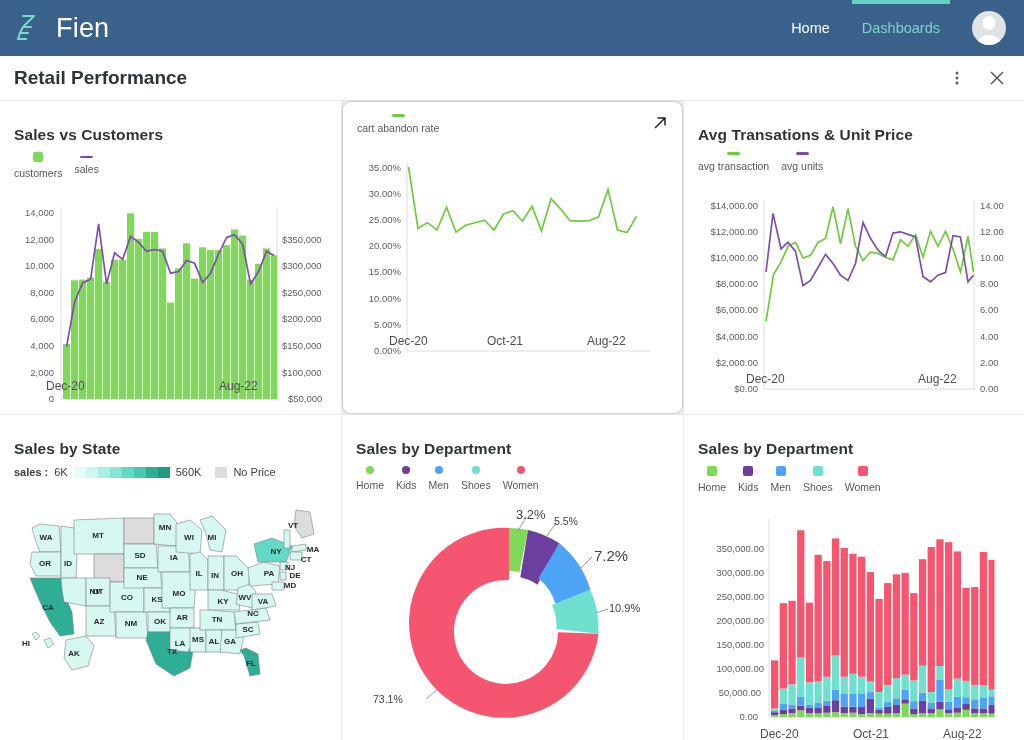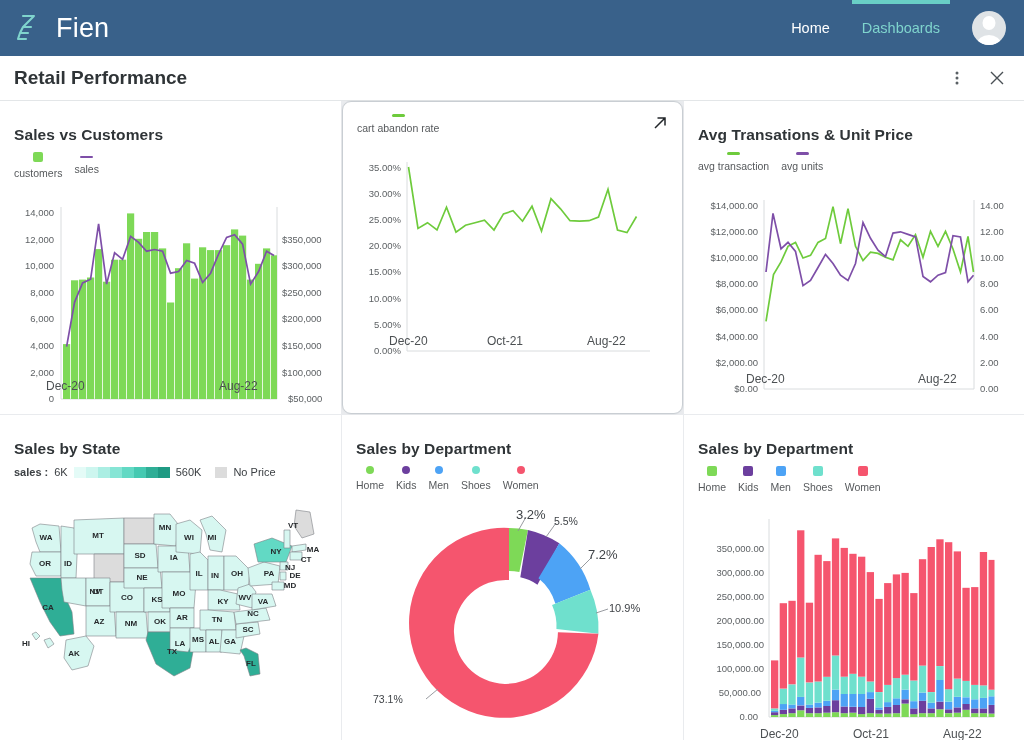--- a/index.html
+++ b/index.html
@@ -480,21 +480,21 @@
         <g stroke="#8c9095" stroke-width="0.9" fill="none">
           <path d="M162,38 L170,24"></path>
           <path d="M190,44 L200,30"></path>
           <path d="M224,76 L236,64"></path>
           <path d="M240,120 L252,116"></path>
           <path d="M82,196 L70,206"></path>
         </g>
       </svg>
       <div class="xtick" style="left:160px;top:14px;font-size:13px;color:#3f4347">3.2%</div>
       <div class="xtick" style="left:198px;top:22px;font-size:10.5px;color:#3f4347">5.5%</div>
-      <div class="xtick" style="left:232px;top:54px;font-size:13px;color:#3f4347">7.2%</div>
+      <div class="xtick" style="left:238px;top:54px;font-size:15px;color:#3f4347">7.2%</div>
       <div class="xtick" style="left:253px;top:109px;font-size:11px;color:#3f4347">10.9%</div>
       <div class="xtick" style="left:17px;top:200px;font-size:10.5px;color:#3f4347">73.1%</div>
     </div>
   </div>
 
   <div class="panel">
     <div class="panel-title">Sales by Department</div>
     <div class="legend">
       <span class="legend-item">
         <i class="lg-swatch" style="background:#7ed957"></i>

